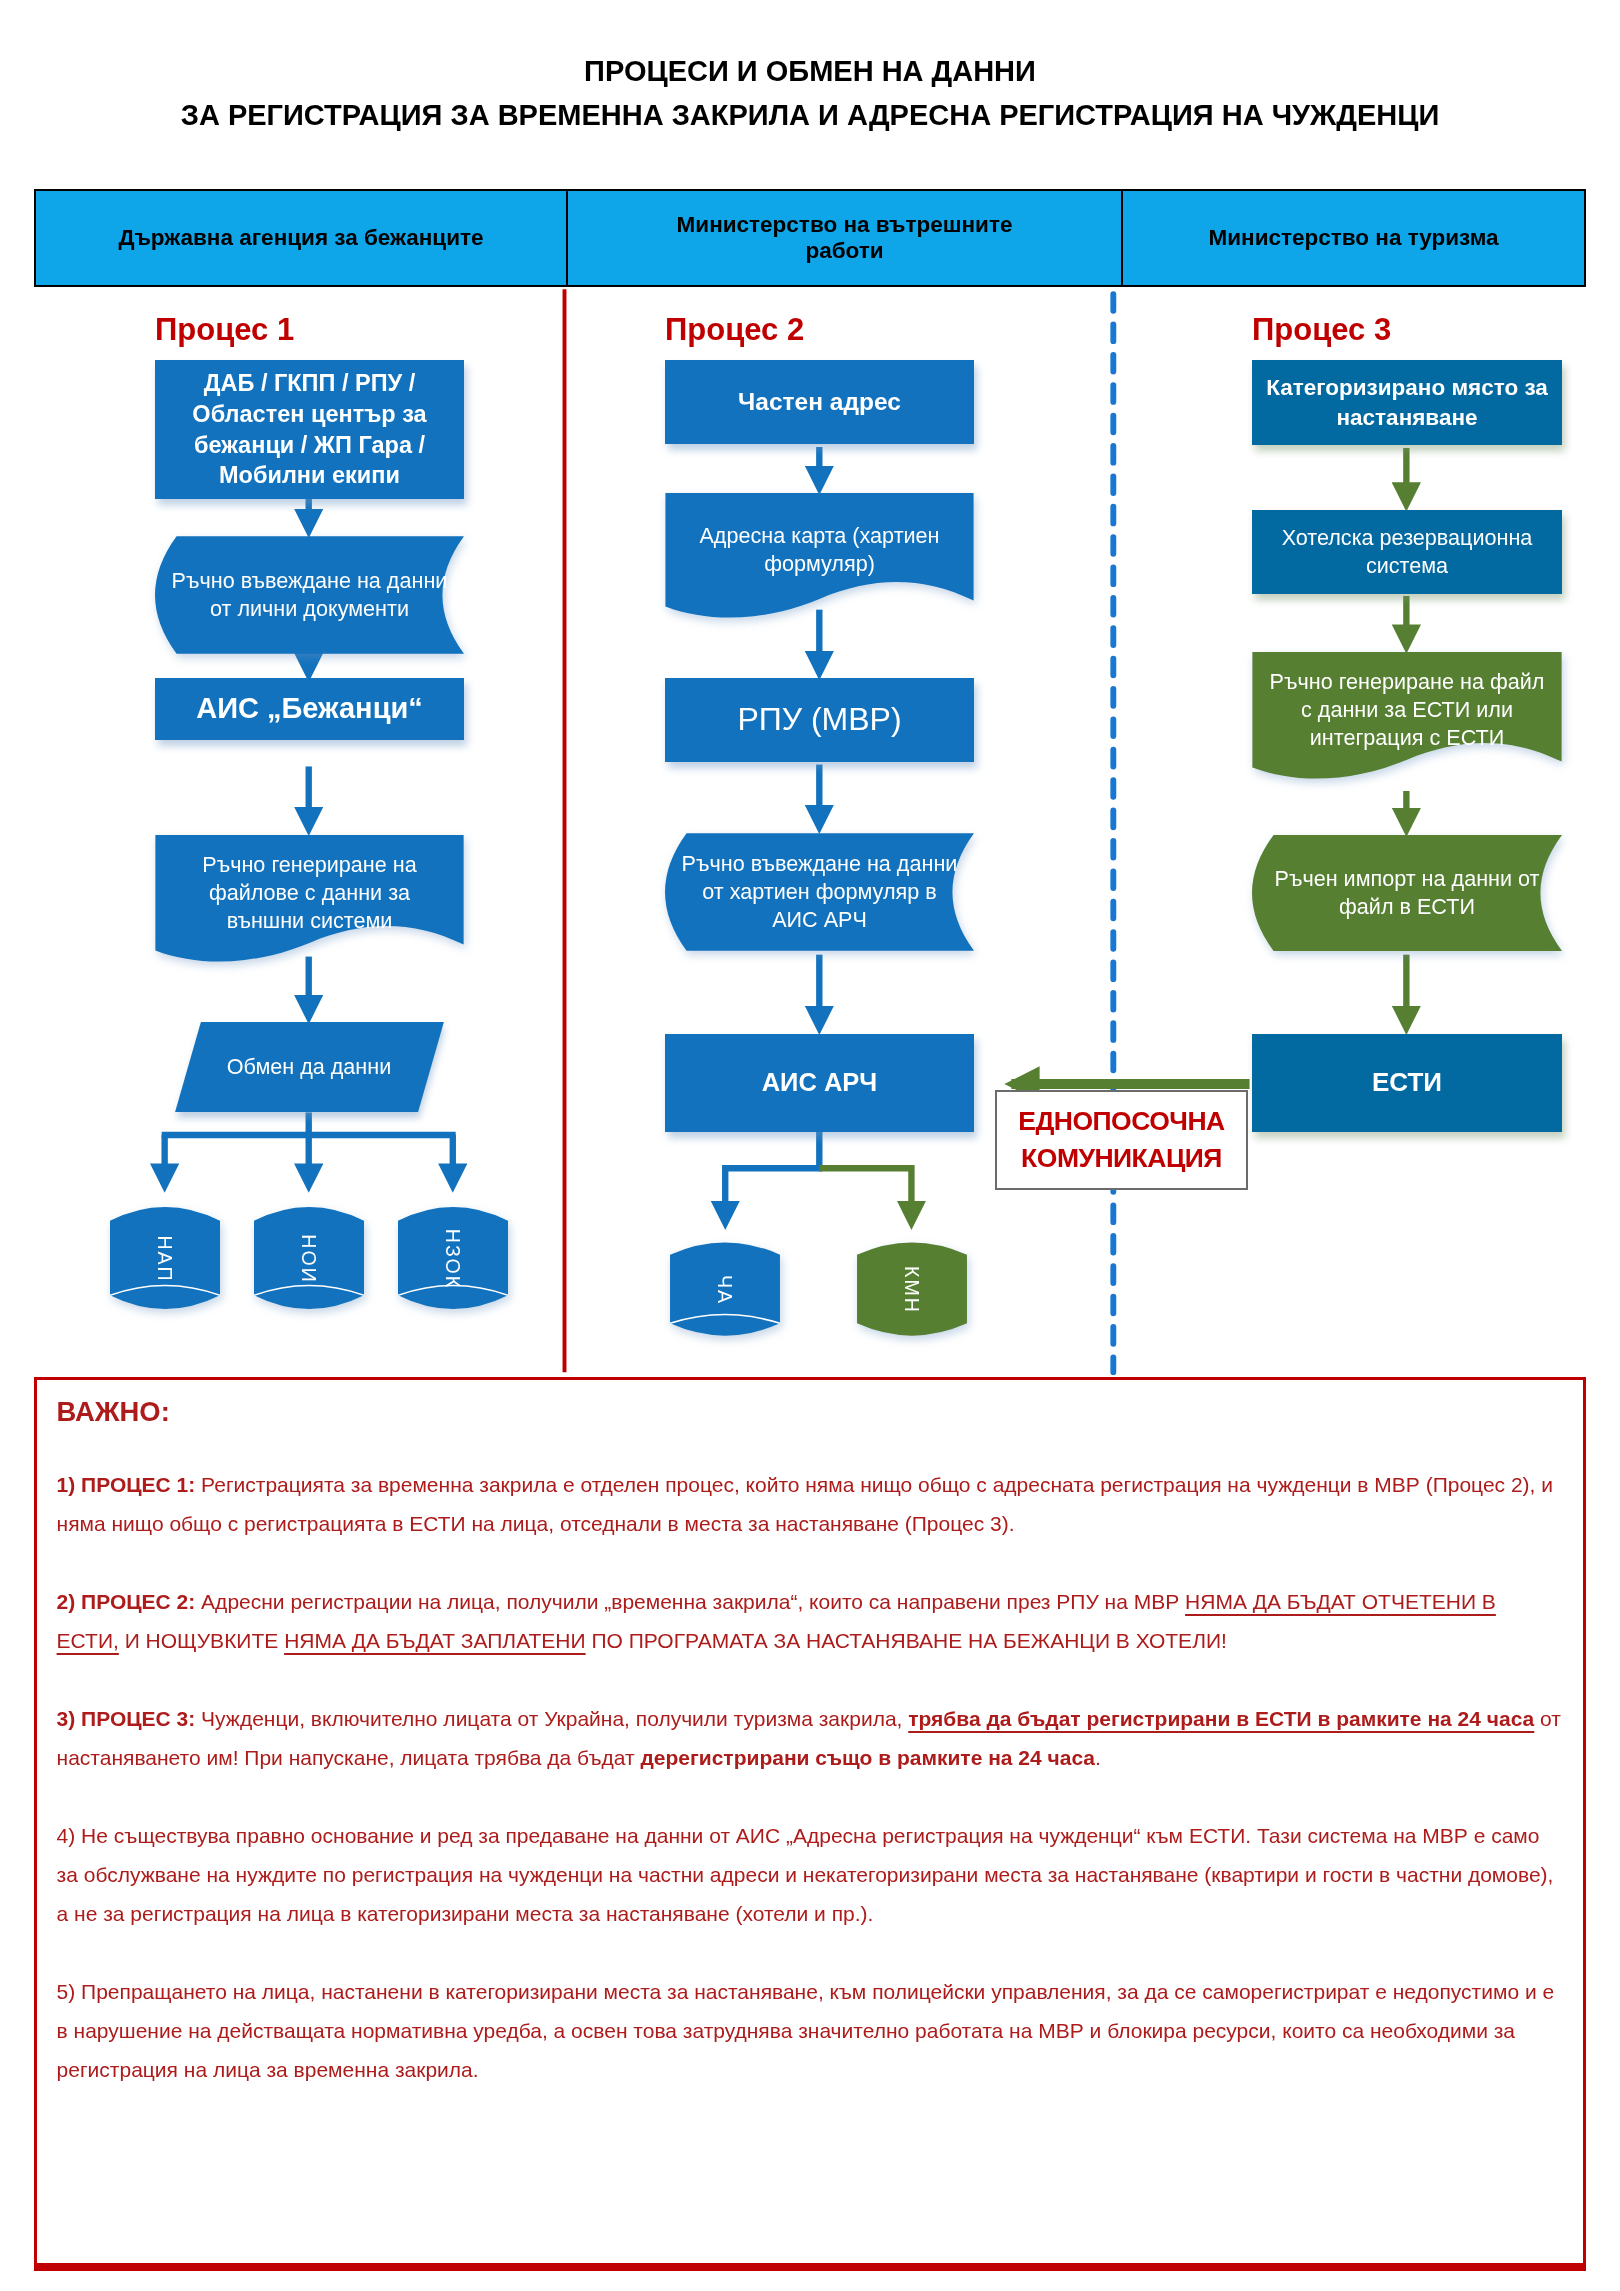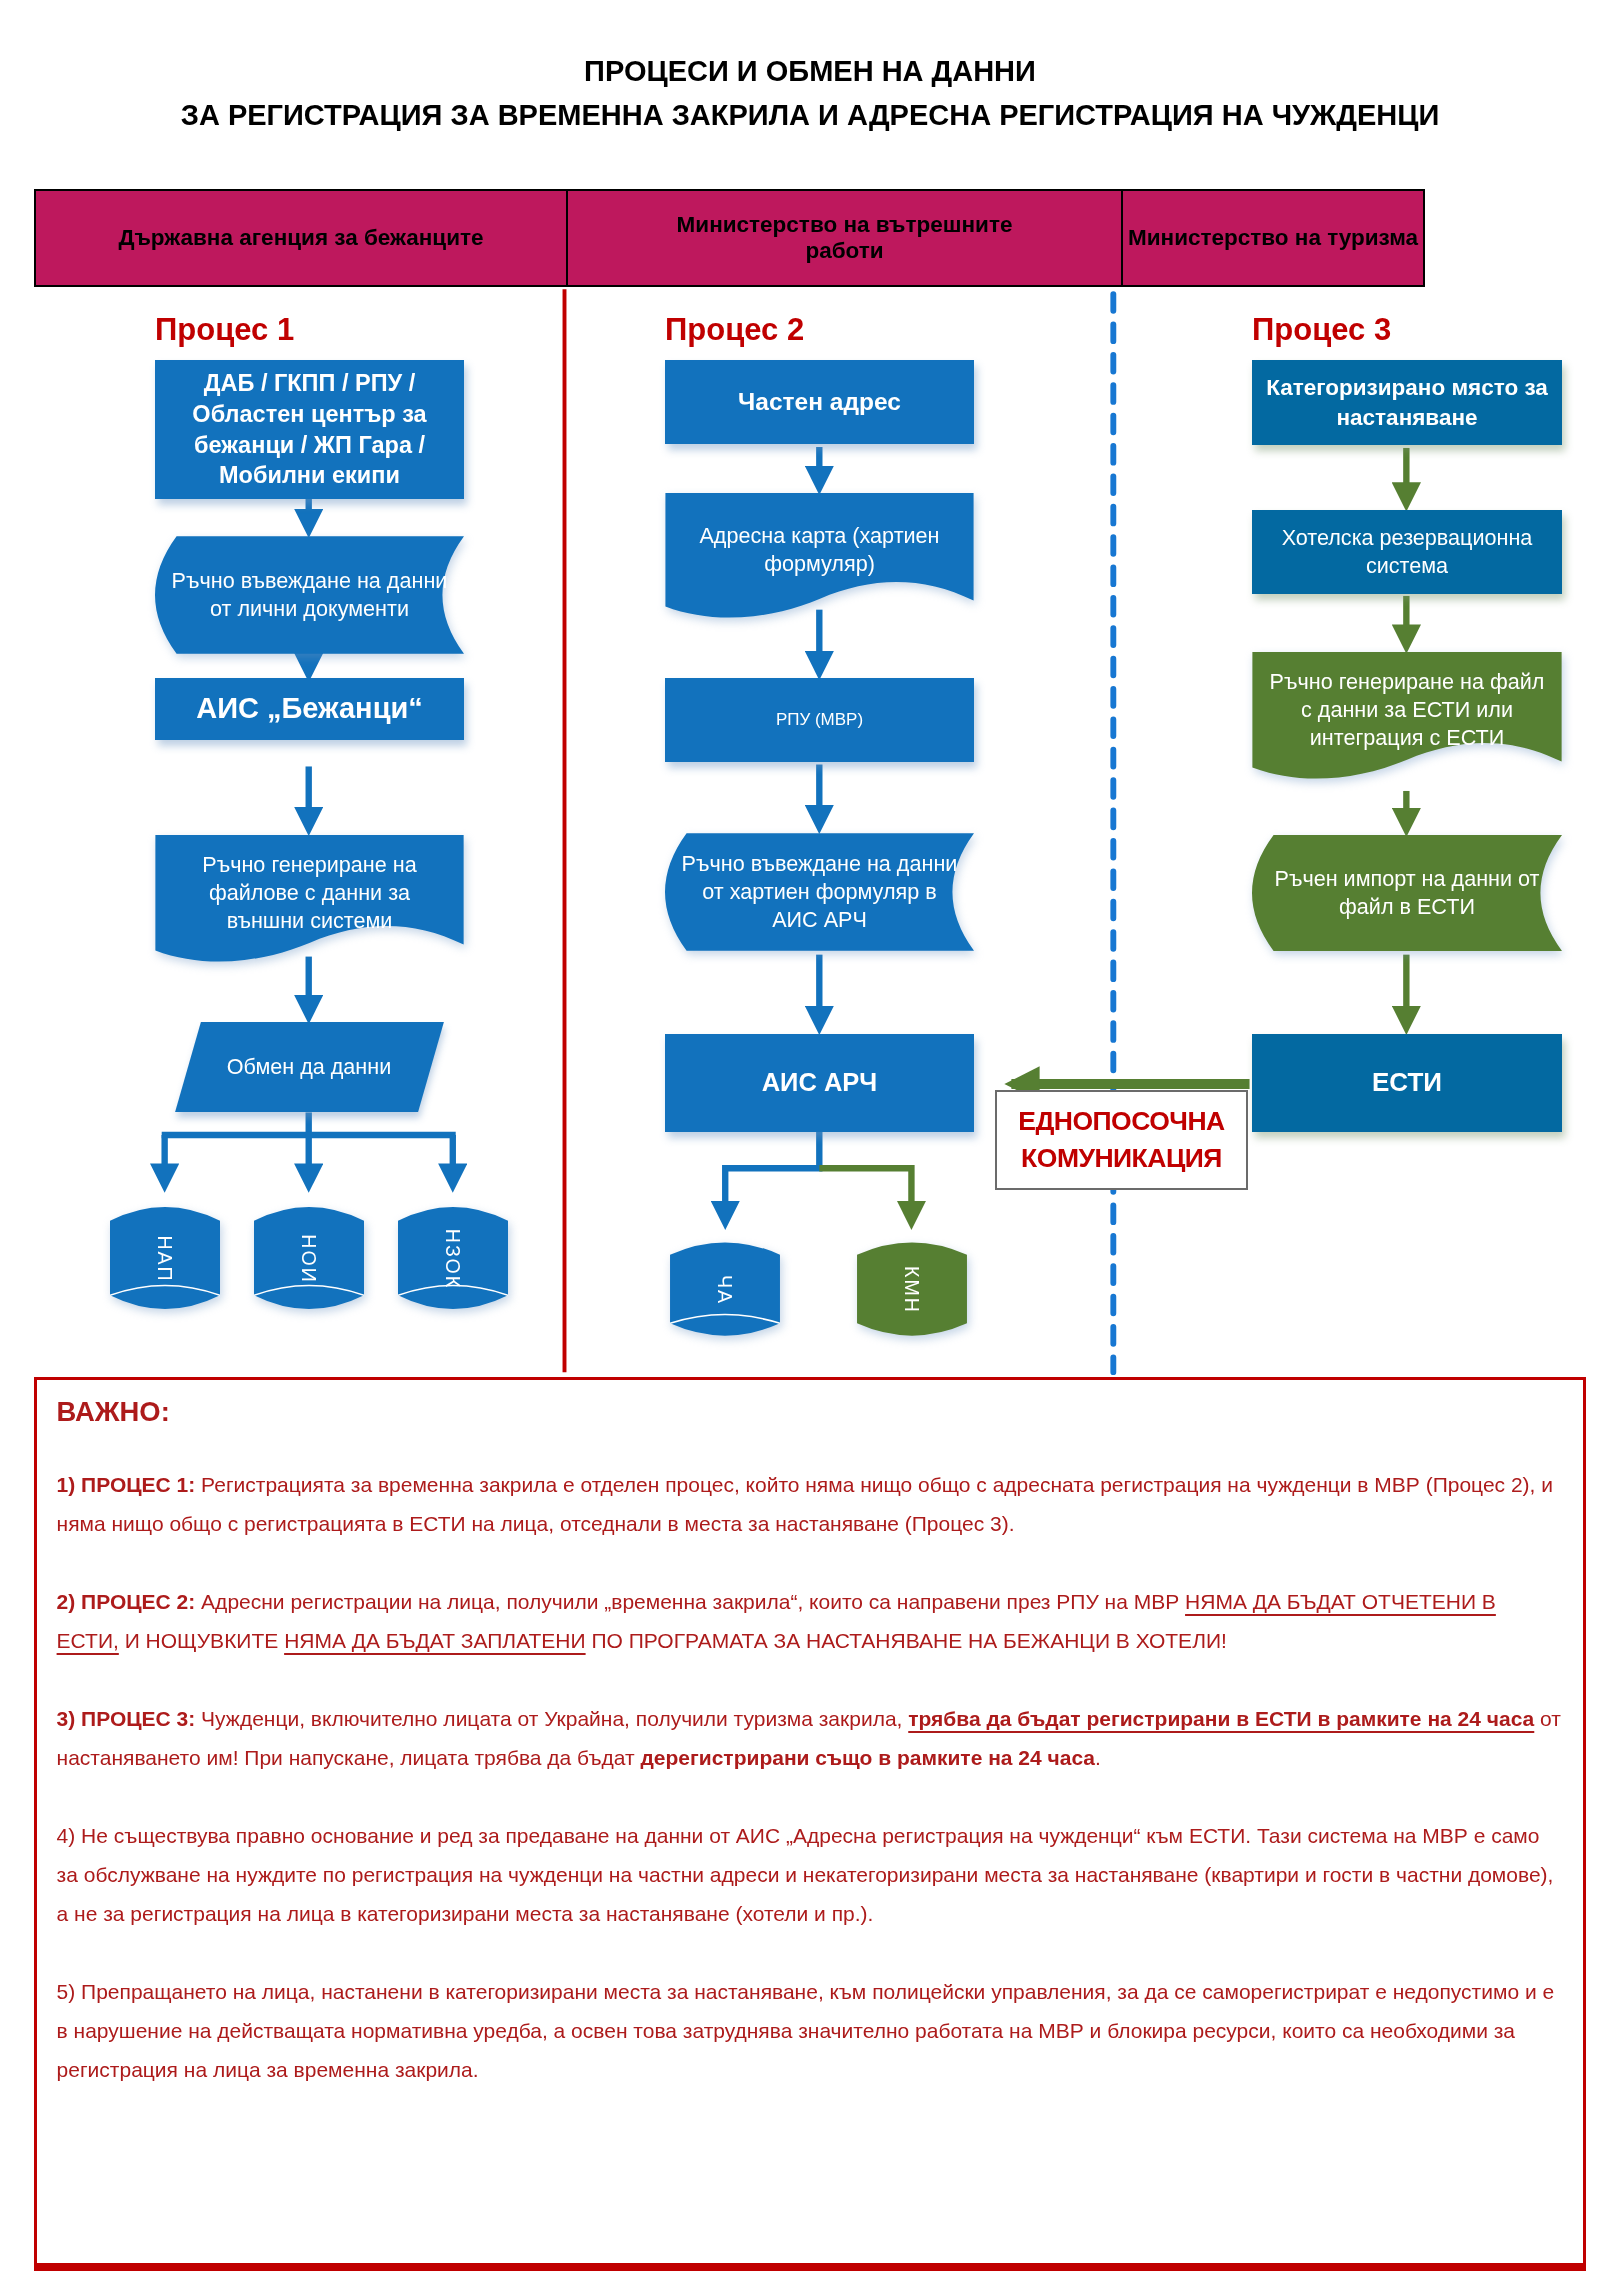--- a/index.html
+++ b/index.html
@@ -3,21 +3,21 @@
 <meta charset="utf-8">
 <style>
   html,body{margin:0;padding:0;background:#fff;}
   #page{position:relative;width:1620px;height:2292px;background:#ffffff;overflow:hidden;
         font-family:"Liberation Sans",sans-serif;}
   .abs{position:absolute;box-sizing:border-box;}
   
   .title{left:0;top:49px;width:1620px;text-align:center;color:#000;
          font-size:29px;font-weight:bold;line-height:44px;}
   
-  .hdr{left:34px;top:189px;width:1391px;height:98px;display:flex;border:2.9px solid #000;background:#be185d;}
+  .hdr{left:34px;top:189px;width:1552px;height:98px;display:flex;border:2.9px solid #000;background:#0ea5e9;}
   .hdr-cell{display:flex;align-items:center;justify-content:center;text-align:center;
             font-size:22.5px;font-weight:bold;color:#000;border-right:2.9px solid #000;}
   .hdr-cell:last-child{border-right:none;}
   
   .node{display:flex;align-items:center;justify-content:center;text-align:center;
         color:#fff;font-size:21.6px;line-height:1.3;padding:3.9px 11.8px;}
   .rect-blue{background:#1272BD;box-shadow:2.9px 5.9px 7.8px rgba(110,150,195,.45);}
   .rect-green{background:#0369a1;box-shadow:2.9px 5.9px 7.8px rgba(120,150,110,.45);}
   .bold{font-weight:bold;}
   .proc-title{color:#C00000;font-size:31px;font-weight:bold;text-align:left;}
@@ -163,21 +163,21 @@
 
   <div class="abs node rect-blue bold" style="left:665px;top:360px;width:309px;height:84px;font-size:24.5px;">Частен адрес</div>
 
   <div class="shape-wrap" style="left:665px;top:493px;width:309px;height:135px;">
     <svg width="309" height="135" viewBox="0 0 315 138">
       <path d="M0,0 H315 V110 C262,84 210,86 158,108 C105,130 48,134 0,116 Z" fill="#1272BD"></path>
     </svg>
     <div class="shape-label" style="height:114px;">Адресна карта (хартиен формуляр)</div>
   </div>
 
-  <div class="abs node rect-blue" style="left:665px;top:678px;width:309px;height:84px;font-size:17px;">РПУ (МВР)</div>
+  <div class="abs node rect-blue" style="left:665px;top:678px;width:309px;height:84px;font-size:32px;">РПУ (МВР)</div>
 
   <div class="shape-wrap" style="left:665px;top:833px;width:309px;height:118px;">
     <svg width="309" height="118" viewBox="0 0 315 120">
       <path d="M22,0 H315 Q271,60 315,120 H22 Q-22,60 22,0 Z" fill="#1272BD"></path>
     </svg>
     <div class="shape-label" style="height:118px;">Ръчно въвеждане на данни от хартиен формуляр в АИС АРЧ</div>
   </div>
 
   <div class="abs node rect-blue bold" style="left:665px;top:1034px;width:309px;height:98px;font-size:25.5px;">АИС АРЧ</div>
 

